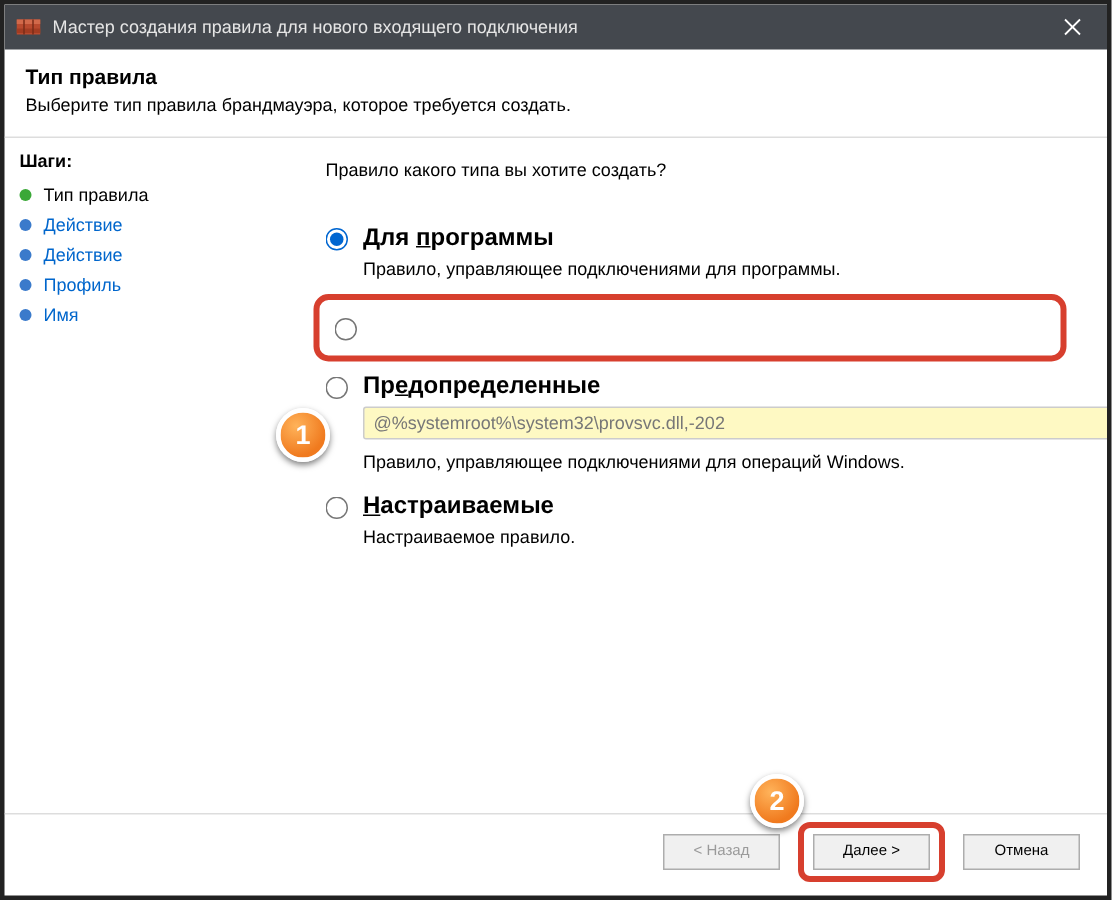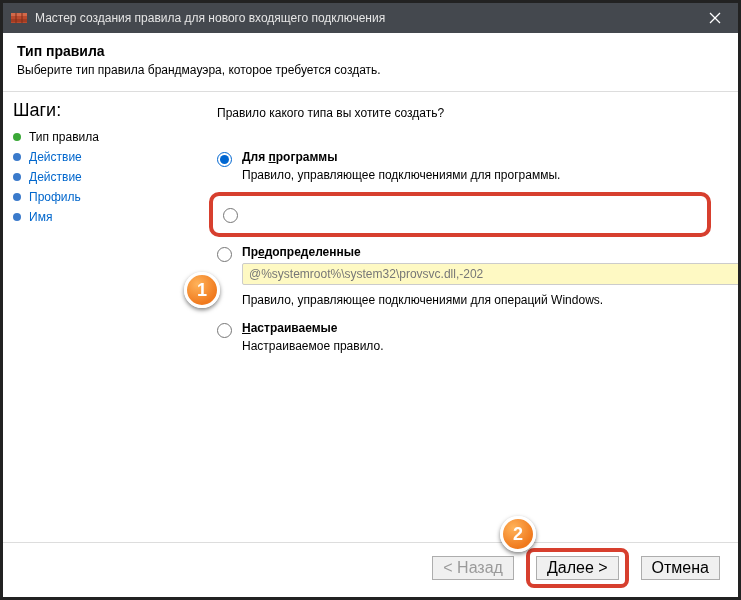--- a/index.html
+++ b/index.html
@@ -50,22 +50,22 @@
   .divider1 { border: none; border-top: 1px solid #ddd; margin: 6px 0 0 0; }
   .body {
     display: flex;
     height: calc(600px - 6px - 30px - 62px - 52px);
   }
   .steps {
     width: 200px;
     padding: 8px 10px;
   }
   .steps-title {
-    font-weight: 400;
-    font-size: 18px;
+    font-weight: 700;
+    font-size: 12px;
     margin-bottom: 6px;
   }
   .step-item {
     display: flex;
     align-items: center;
     padding: 3px 0;
     cursor: pointer;
   }
   .step-item .bullet {
     width: 8px; height: 8px; border-radius: 50%;
@@ -87,21 +87,21 @@
     align-items: flex-start;
     margin-bottom: 6px;
     padding: 4px 2px;
   }
   .option input[type=radio] {
     width: 15px; height: 15px; margin: 2px 10px 0 2px;
     accent-color: #0066d1;
     flex-shrink: 0;
   }
   .option .ocol { display:flex; flex-direction:column; }
-  .option .olabel { font-weight: 700; font-size: 12px; }
+  .option .olabel { font-weight: 700; font-size: 16px; }
   .option .odesc { font-size: 12px; color: #000; margin-top: 4px; }
   .option .underline { text-decoration: underline; text-decoration-style: solid; }
   .predef-select {
     width: 514px;
     margin: 4px 0 4px 0;
     border: 1px solid #ccc;
     padding: 3px 22px 3px 6px;
     font-size: 12px;
     color: #777;
     background: #fef9c3;
@@ -137,21 +137,21 @@
     height: 50px;
     display: flex;
     align-items: center;
     justify-content: flex-end;
     padding: 0 18px;
     gap: 10px;
   }
   .btn {
     min-width: 78px;
     height: 24px;
-    font-size: 16px;
+    font-size: 10px;
     border: 1px solid #adadad;
     background: #f0f0f0;
     padding: 0 10px;
     cursor: pointer;
     border-radius: 0;
   }
   .btn:disabled { color: #9a9a9a; cursor: default; }
   .btn-next-wrap {
     position: relative;
     border: 4px solid #d73f2e;

